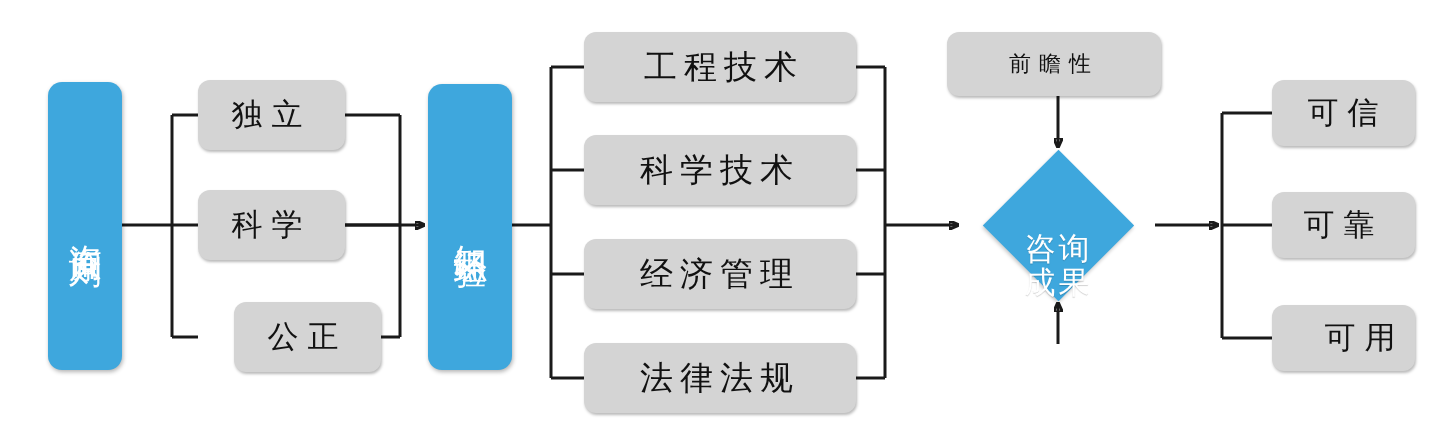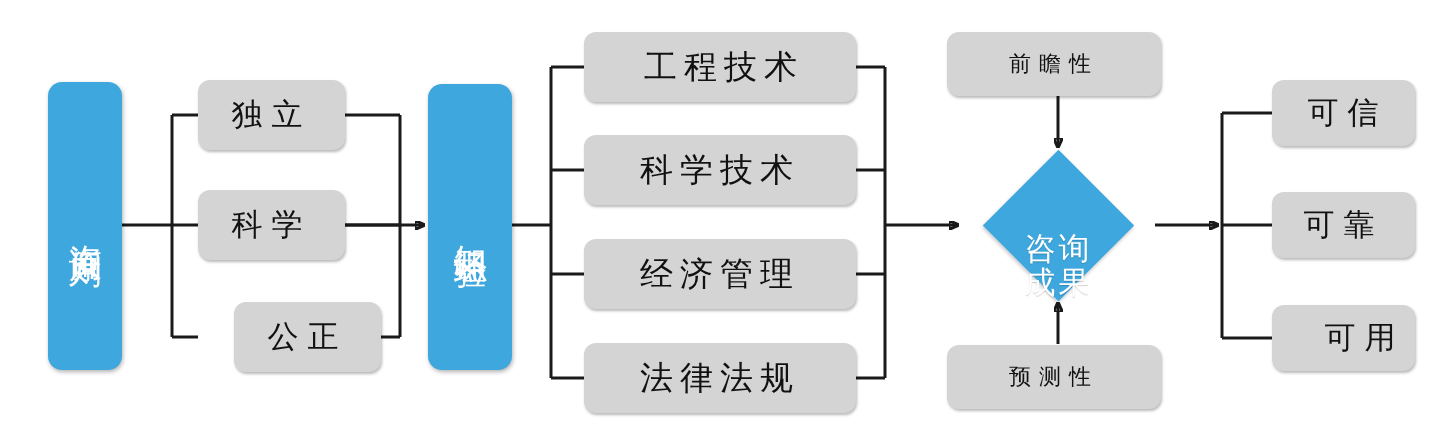--- a/index.html
+++ b/index.html
@@ -167,23 +167,20 @@
   </div>
 
   <div class="diamond" style="left:1005px; top:172px; width:107px; height:107px;"></div>
   <div class="diamond-text" style="left:962px; top:150px; width:193px; height:151px;">
     <div>
       <div class="diamond-label">咨询</div>
       <div class="diamond-label">成果</div>
     </div>
   </div>
 
-  <div class="node gray-box" style="left:947px; top:345px; width:214px; height:64px;">
-    <span class="t-sm">预测性</span>
-  </div>
 
   <div class="node gray-box" style="left:1272px; top:80px; width:143px; height:66px;padding-left:8px;">
     <span class="t-md">可信</span>
   </div>
   <div class="node gray-box" style="left:1272px; top:192px; width:143px; height:66px;">
     <span class="t-md">可靠</span>
   </div>
   <div class="node gray-box" style="left:1272px; top:305px; width:143px; height:66px;padding-left:42px;">
     <span class="t-md">可用</span>
   </div>

